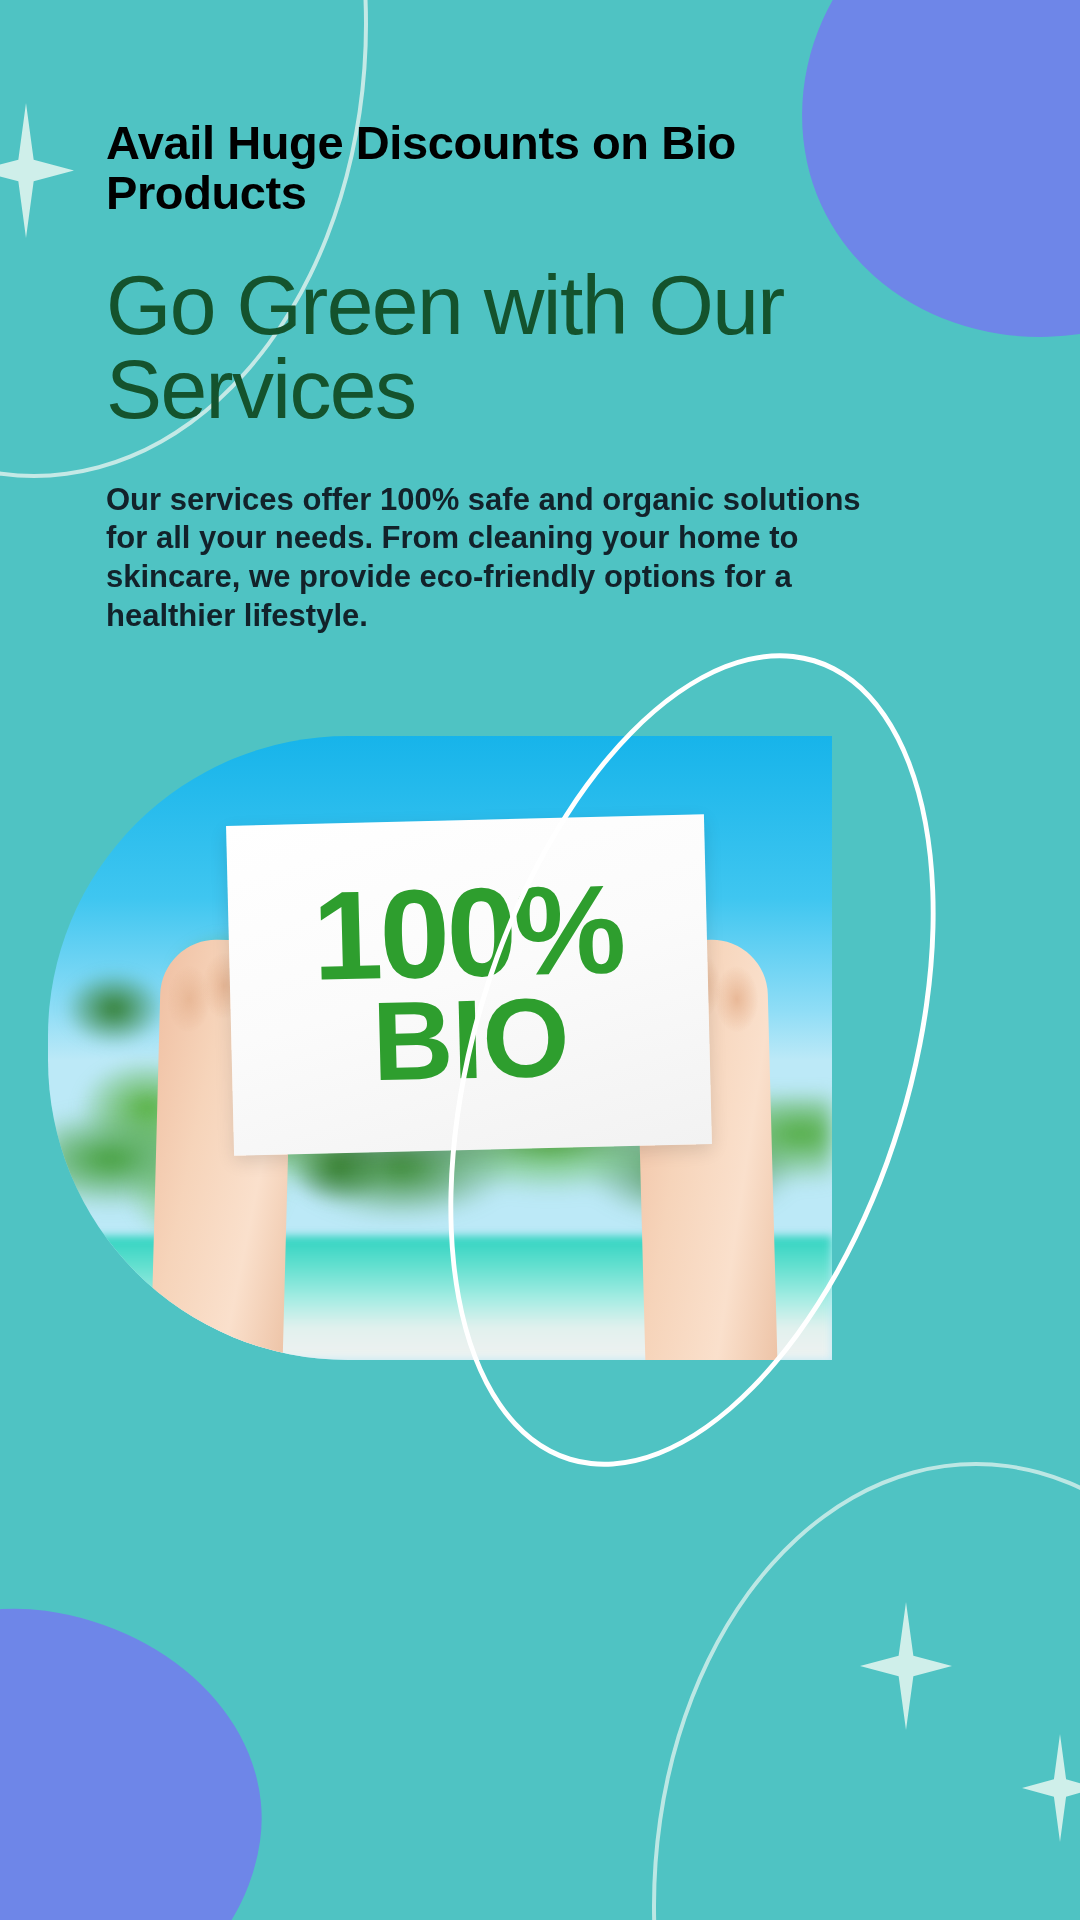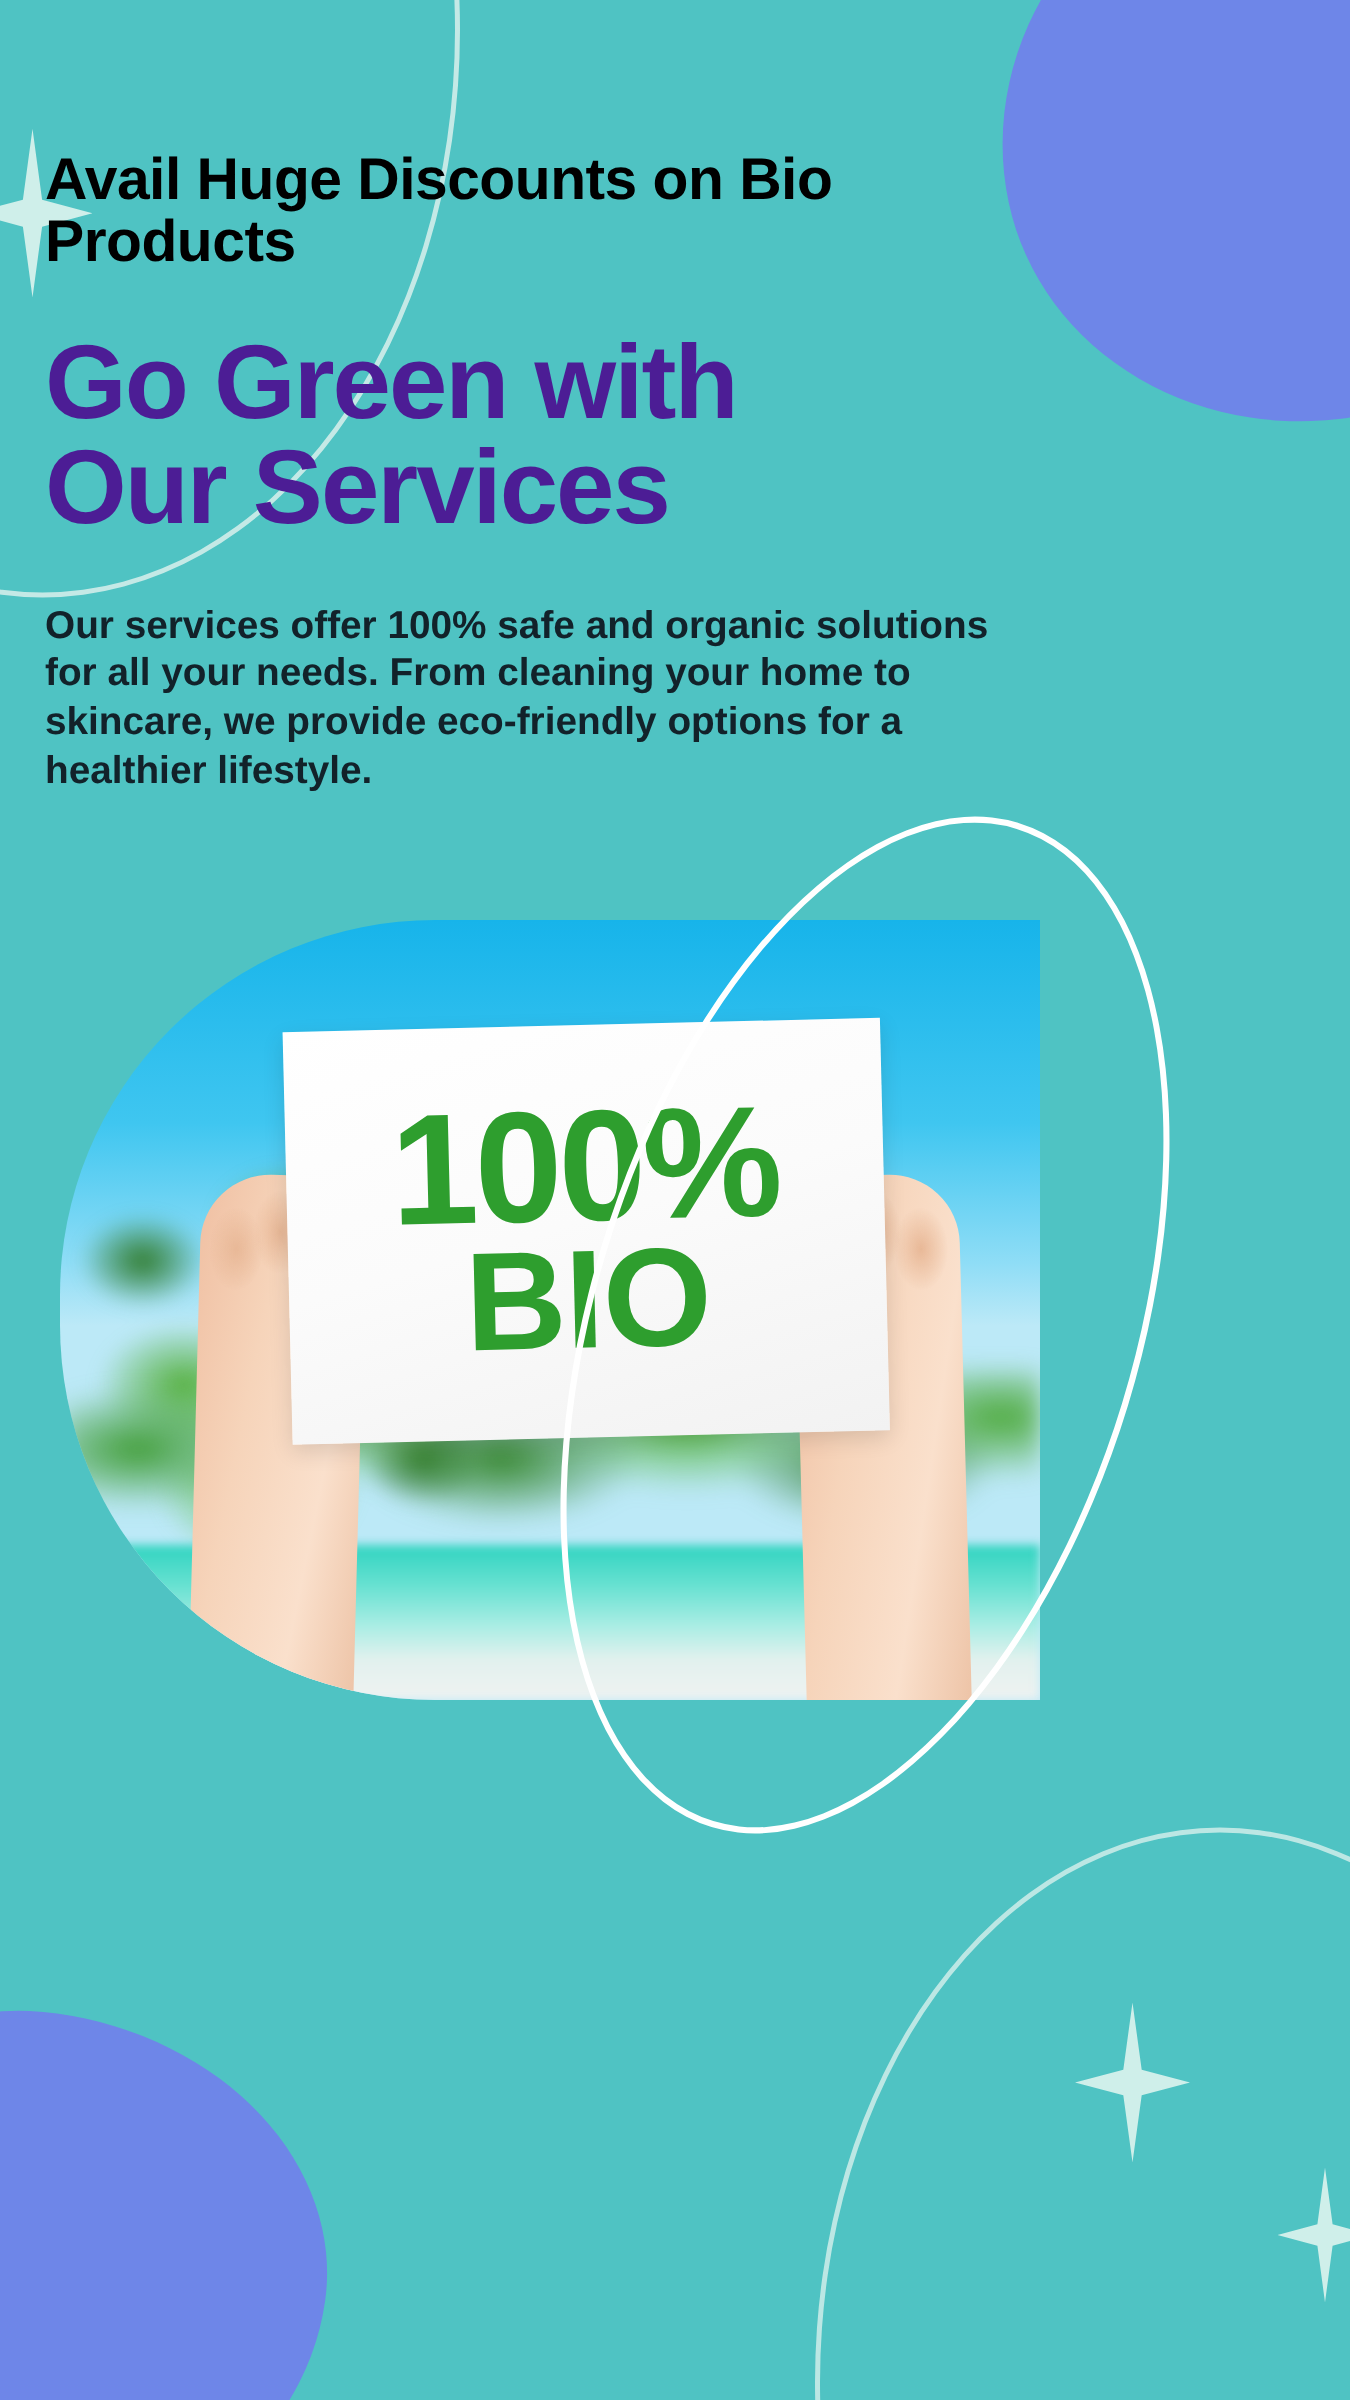--- a/index.html
+++ b/index.html
@@ -92,40 +92,41 @@
     clip-path: polygon(50% 0%, 58% 42%, 100% 50%, 58% 58%, 50% 100%, 42% 58%, 0% 50%, 42% 42%);
   }
   .sparkle-1 { left: -22px; top: 103px;  width: 96px;  height: 135px; }
   .sparkle-2 { right: 128px; bottom: 190px; width: 92px; height: 128px; }
   .sparkle-3 { right: -18px; bottom: 78px; width: 76px; height: 108px; }
 
   
   .content {
     position: relative;
     z-index: 10;
-    padding: 0 36px;
+    padding: 0 96px;
+    margin-left: 10px;
   }
   .eyebrow {
     margin: 0;
     padding-top: 118px;
     font-size: 47px;
     line-height: 1.07;
     font-weight: 700;
     letter-spacing: -0.4px;
     color: #000000;
     max-width: 660px;
   }
   .headline {
     margin: 0;
     padding-top: 44px;
     font-size: 84px;
     line-height: 1.0;
-    font-weight: 700;
+    font-weight: 400;
     letter-spacing: -1.6px;
-    color: #4c1d95;
+    color: #14532d;
     max-width: 700px;
   }
   .body-copy {
     margin: 0;
     padding-top: 50px;
     font-size: 31px;
     line-height: 1.25;
     font-weight: 700;
     color: #12222A;
     max-width: 760px;

